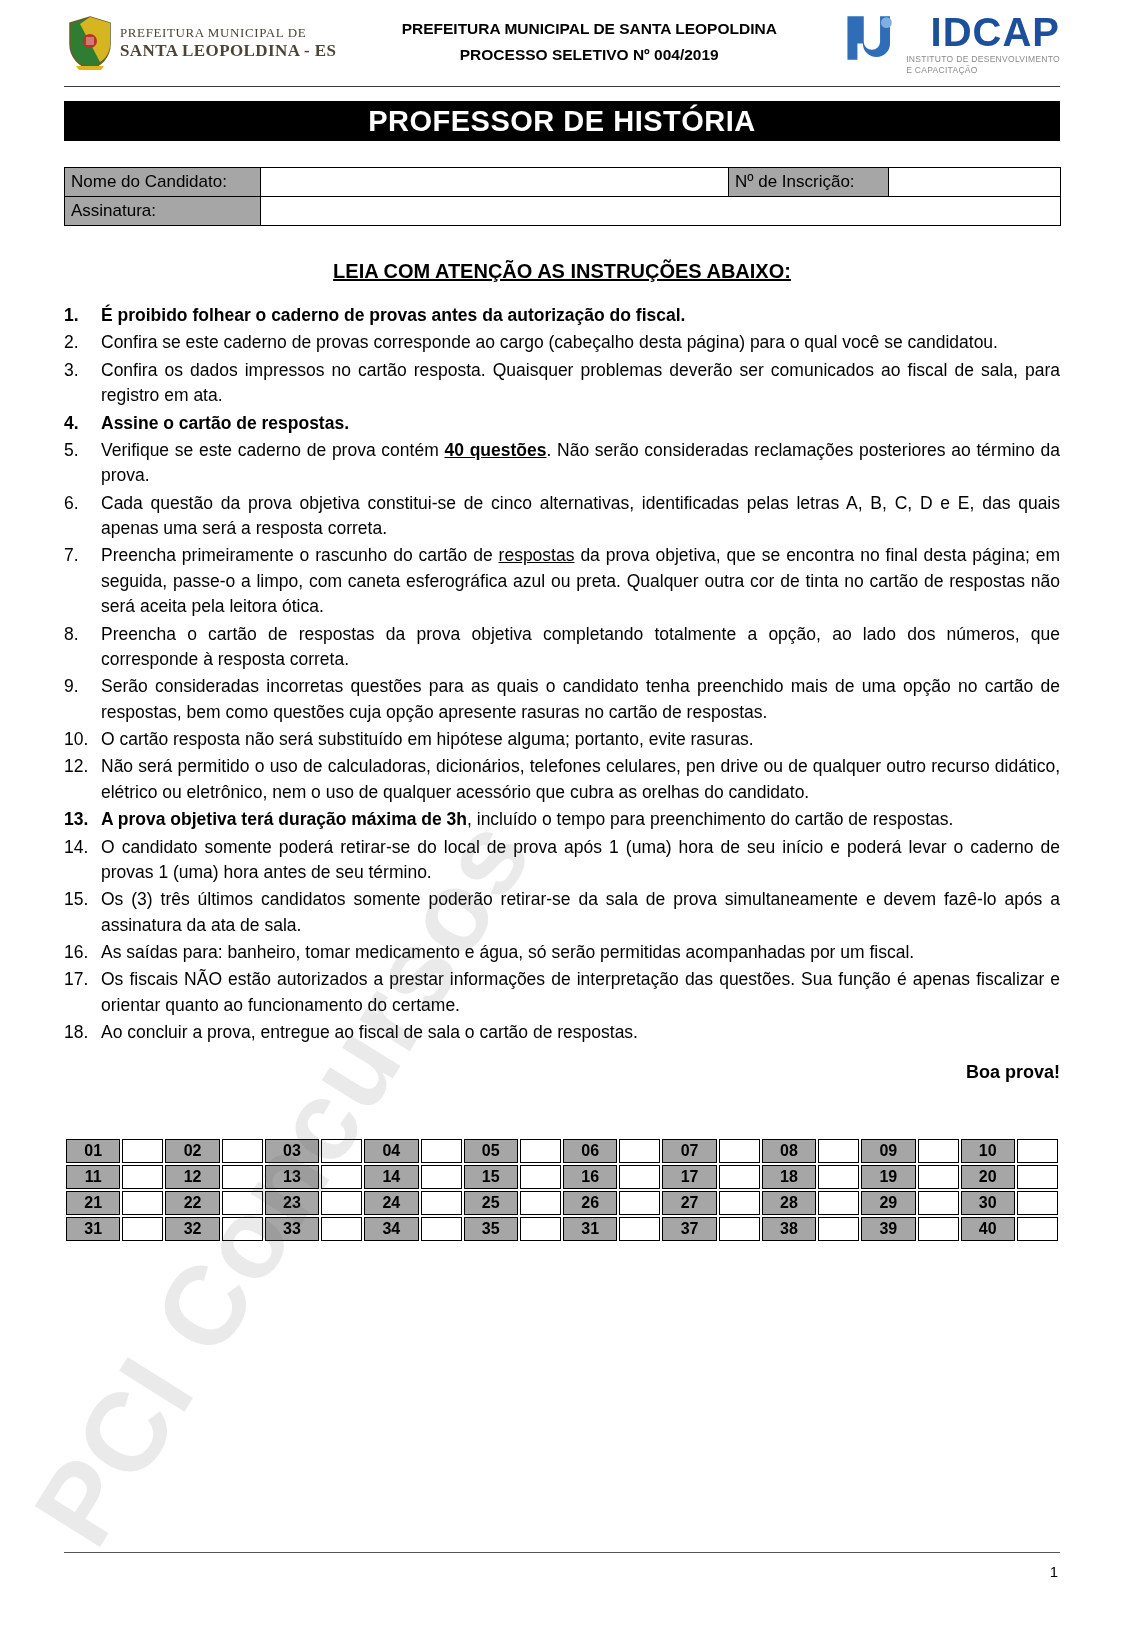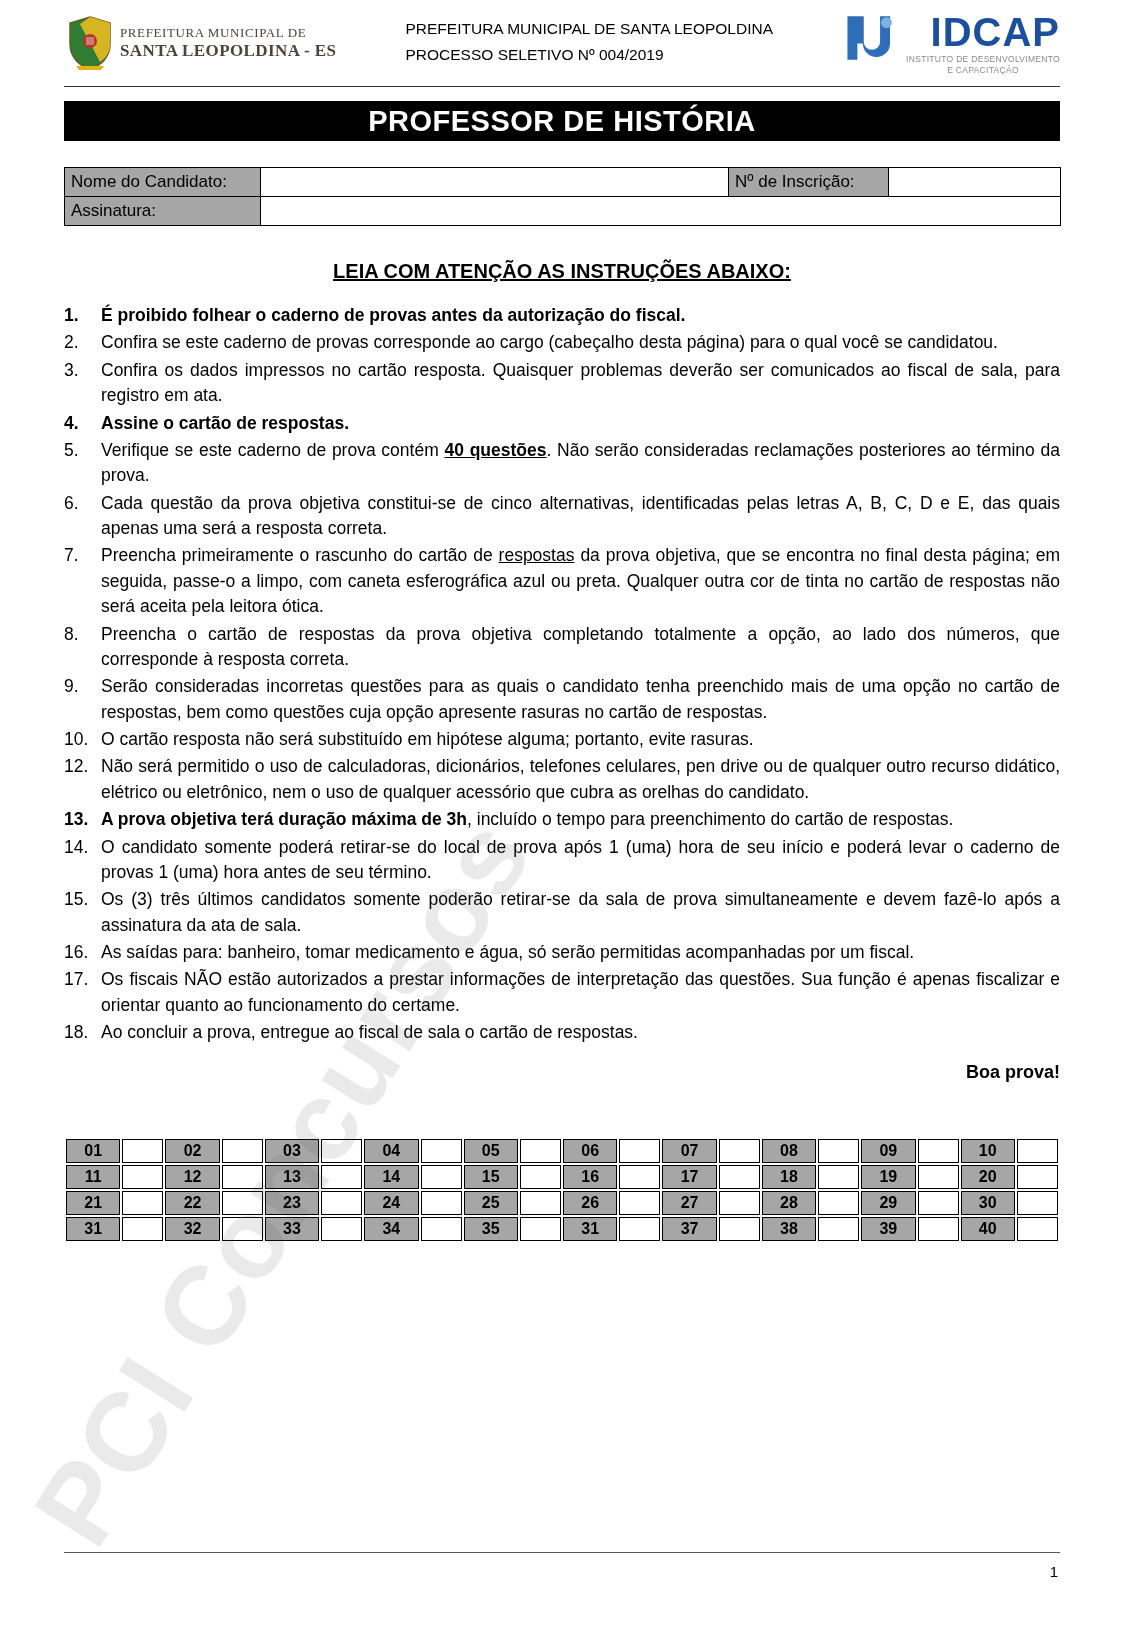--- a/index.html
+++ b/index.html
@@ -23,25 +23,25 @@
     letter-spacing: 2px;
   }
 
   
   .header { display: flex; justify-content: space-between; align-items: flex-start; height: 72px; position: relative; z-index: 1; }
   .logo-left { display: flex; align-items: center; gap: 4px; padding-top: 4px; }
   .crest svg { display: block; }
   .logo-left-text { font-family: "Liberation Serif", serif; color: #4d4438; }
   .ll1 { font-size: 13px; letter-spacing: 0.6px; }
   .ll2 { font-size: 17px; font-weight: bold; letter-spacing: 0.4px; }
-  .header-center { font-weight: normal; font-size: 15.5px; line-height: 1.7; padding-top: 6px; }
+  .header-center { text-align: center; font-weight: bold; font-size: 15.5px; line-height: 1.7; padding-top: 6px; }
   .logo-right { display: flex; align-items: flex-start; gap: 6px; padding-top: 2px; }
   .idcap-txt { display: flex; flex-direction: column; align-items: flex-end; }
   .idcap-name { font-size: 40px; font-weight: bold; color: #1c4f9c; letter-spacing: 1px; line-height: 1; }
-  .idcap-sub { font-size: 8.5px; color: #8a8a8a; text-align: center; line-height: 1.25; margin-top: 2px; letter-spacing: 0.3px; }
+  .idcap-sub { font-size: 8.5px; color: #8a8a8a; text-align: left; line-height: 1.25; margin-top: 2px; letter-spacing: 0.3px; }
   .header-rule { border-top: 1.5px solid #3a3a3a; margin-top: 4px; }
 
   
   .title-banner {
     margin-top: 14px; height: 40px; background: #000;
     display: flex; align-items: center; justify-content: center;
     position: relative; z-index: 1;
   }
   .title-banner span { color: #fff; font-size: 29px; font-weight: bold; letter-spacing: 0.5px; }
 

